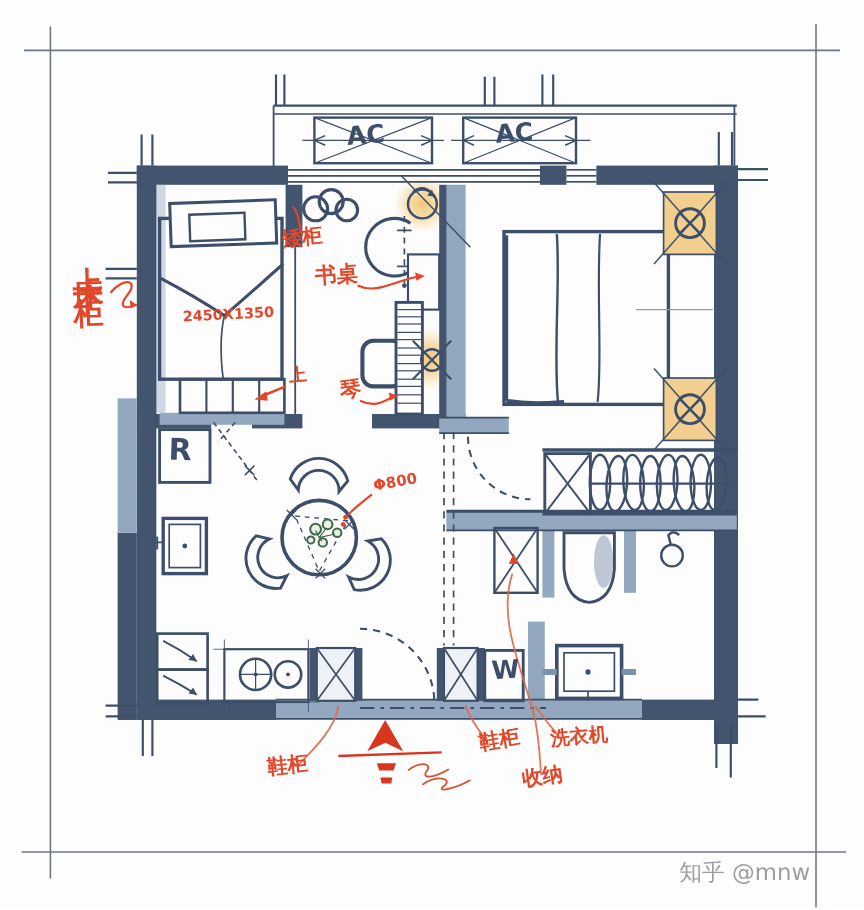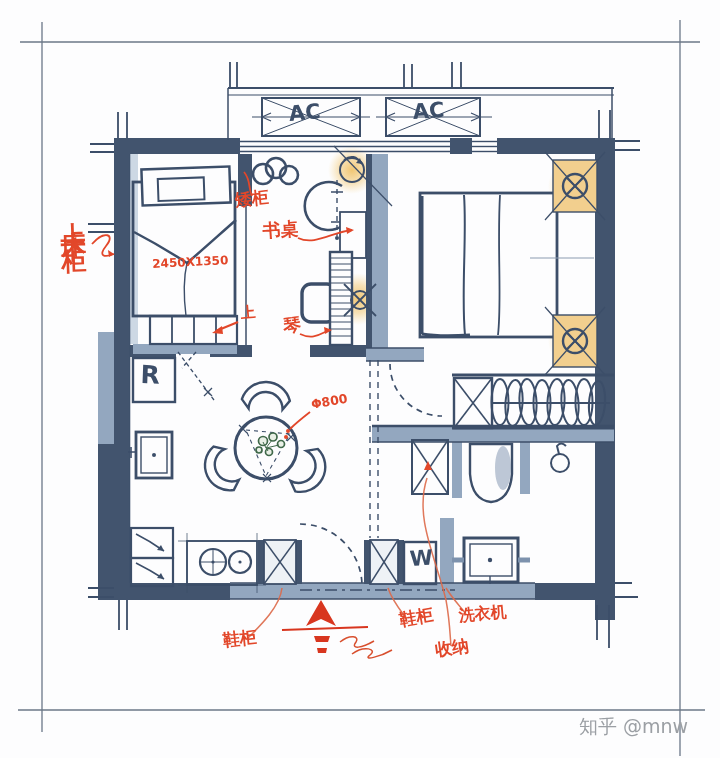--- a/index.html
+++ b/index.html
@@ -382,15 +382,15 @@
 <div class="lbl" style="left:310px;top:398px;font-size:12.5px;transform:rotate(-10deg);">Φ800</div>
 <div class="lbl ink" style="left:141px;top:362px;font-size:25px;font-weight:600;transform:rotate(2deg);">R</div>
 <div class="lbl ink" style="left:409px;top:548px;font-size:21px;font-weight:600;transform:rotate(-4deg);">W</div>
 <div class="lbl ink" style="left:288px;top:103px;font-size:21px;font-weight:600;transform:rotate(-5deg);">AC</div>
 <div class="lbl ink" style="left:412px;top:101px;font-size:21px;font-weight:600;transform:rotate(-4deg);">AC</div>
 <div class="lbl" style="left:222px;top:632px;font-size:17px;transform:rotate(-6deg);">鞋柜</div>
 <div class="lbl" style="left:398px;top:612px;font-size:17px;transform:rotate(-10deg);">鞋柜</div>
 <div class="lbl" style="left:434px;top:642px;font-size:17px;transform:rotate(-8deg);">收纳</div>
 <div class="lbl" style="left:458px;top:608px;font-size:16px;transform:rotate(-5deg);">洗衣机</div>
 
-<div class="watermark" style="left:566px;top:714px;font-size:19px;margin-left:13px;">知乎 @mnw</div>
+<div class="watermark" style="left:566px;top:714px;font-size:19px;">知乎 @mnw</div>
 
 </div>
 
 </body></html>

